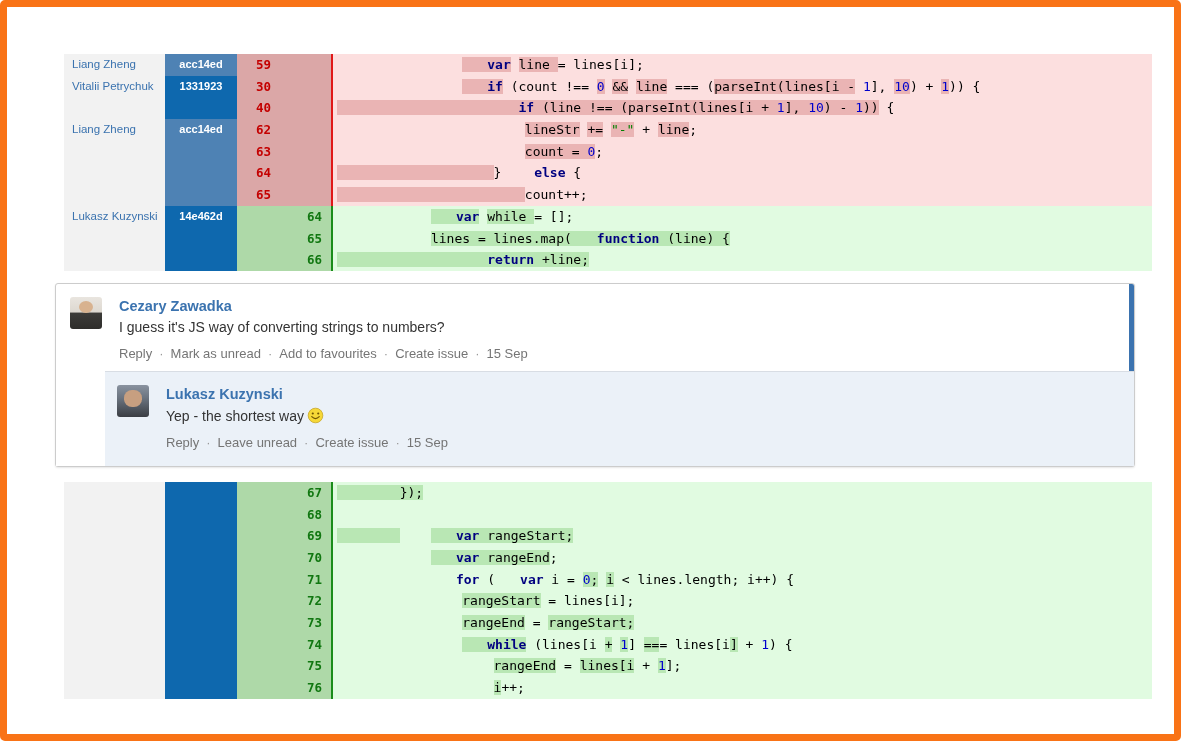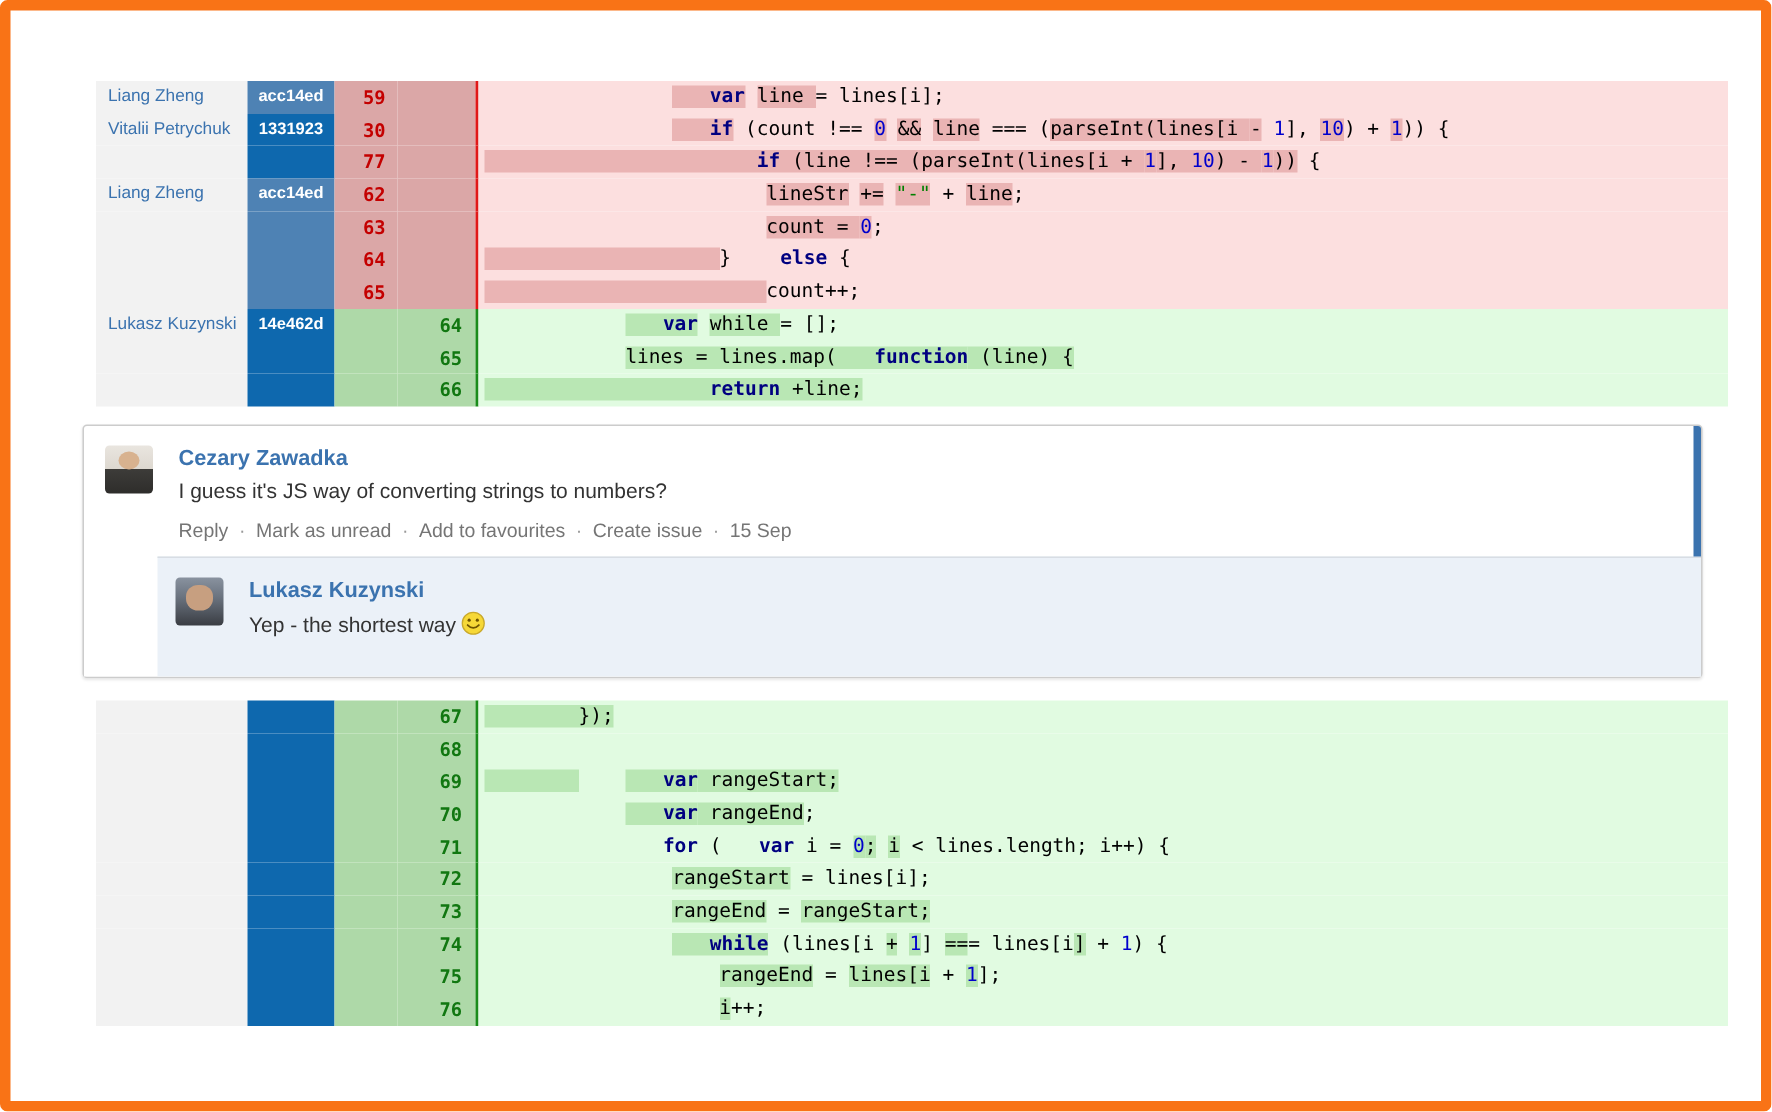--- a/index.html
+++ b/index.html
@@ -7,21 +7,21 @@
   .frame { position:relative; width:1181px; height:741px; background:#fff; border:7px solid #f97316; border-radius:5px; overflow:hidden; }
 
   
   .diff-block { margin-left:57px; width:1088px; }
   #block-top { margin-top:47px; }
   #block-bottom { margin-top:15px; }
 
   .diff-row { display:flex; height:21.7px; line-height:21.7px; }
   .author-cell { width:101px; background:var(--author-col-bg,#f2f2f2); padding-left:8px; overflow:hidden; white-space:nowrap; font-size:11.5px; }
   .author-link { color:var(--link-blue,#3b73af); cursor:pointer; }
-  .hash-cell { width:58px; text-align:center; color:#fff; font-weight:bold; font-size:11px; overflow:hidden; }
+  .hash-cell { width:72px; text-align:center; color:#fff; font-weight:bold; font-size:11px; overflow:hidden; }
   .hash-light { background:var(--hash-light,#4e82b4); }
   .hash-dark  { background:var(--hash-dark,#0e68ae); }
   .num-cell { font-family:"DejaVu Sans Mono", monospace; font-size:12.5px; font-weight:bold; text-align:right; }
   .old-num { width:42px; padding-right:8px; }
   .new-num { width:52px; padding-right:9px; }
   .divider { width:2px; }
   .code-cell { flex:1; font-family:"DejaVu Sans Mono", monospace; font-size:13px; white-space:pre; color:#000; padding-left:4px; overflow:hidden; }
 
   .removed .num-cell { background:var(--removed-gutter-bg,#dba7a7); color:var(--removed-num,#c40000); }
   .removed .divider  { background:var(--removed-divider,#e01818); }
@@ -75,21 +75,21 @@
         <div class="author-cell"><span class="author-link">Vitalii Petrychuk</span></div>
         <div class="hash-cell hash-dark">1331923</div>
         <div class="num-cell old-num">30</div>
         <div class="num-cell new-num"></div>
         <div class="divider"></div>
         <div class="code-cell"><span class="tk-p">                </span><span class="tk-k hl">if</span><span class="tk-p"> (count !== </span><span class="tk-n hl">0</span><span class="tk-p"> </span><span class="tk-p hl">&amp;&amp;</span><span class="tk-p"> </span><span class="tk-p hl">line</span><span class="tk-p"> === (</span><span class="tk-p hl">parseInt(lines[i </span><span class="tk-p hl">-</span><span class="tk-p"> </span><span class="tk-n">1</span><span class="tk-p">], </span><span class="tk-n hl">10</span><span class="tk-p">) + </span><span class="tk-n hl">1</span><span class="tk-p">)) {</span></div>
       </div>
       <div class="diff-row removed">
         <div class="author-cell"></div>
         <div class="hash-cell hash-dark"></div>
-        <div class="num-cell old-num">77</div>
+        <div class="num-cell old-num">40</div>
         <div class="num-cell new-num"></div>
         <div class="divider"></div>
         <div class="code-cell"><span class="tk-p hl">                    </span><span class="tk-k hl">if</span><span class="tk-p hl"> (line !== (parseInt(lines[i + </span><span class="tk-n hl">1</span><span class="tk-p hl">], </span><span class="tk-n hl">10</span><span class="tk-p hl">) - </span><span class="tk-n hl">1</span><span class="tk-p hl">))</span><span class="tk-p"> {</span></div>
       </div>
       <div class="diff-row removed">
         <div class="author-cell"><span class="author-link">Liang Zheng</span></div>
         <div class="hash-cell hash-light">acc14ed</div>
         <div class="num-cell old-num">62</div>
         <div class="num-cell new-num"></div>
         <div class="divider"></div>
@@ -159,20 +159,21 @@
       <div class="comment-reply">
         <div class="avatar avatar-2"></div>
         <div class="c-content">
           <div class="c-author">Lukasz Kuzynski</div>
           <div class="c-body"><span>Yep - the shortest way</span><svg class="smiley" width="17" height="17" viewBox="0 0 20 20">
                 <circle cx="10" cy="10" r="8.6" fill="#f6d837" stroke="#c9a92c" stroke-width="1"></circle>
                 <circle cx="6.8" cy="7.6" r="1.25" fill="#6f5400"></circle>
                 <circle cx="13.2" cy="7.6" r="1.25" fill="#6f5400"></circle>
                 <path d="M5.6 11.4 Q10 15.8 14.4 11.4" stroke="#6f5400" stroke-width="1.4" fill="none" stroke-linecap="round"></path>
               </svg></div>
+          <div class="c-actions" id="actions-reply"><span class="action-link">Reply</span><span class="action-sep">·</span><span class="action-link">Leave unread</span><span class="action-sep">·</span><span class="action-link">Create issue</span><span class="action-sep">·</span><span class="action-date">15 Sep</span></div>
         </div>
       </div>
     </div>
   </div>
 
   <div class="diff-block" id="block-bottom">
       <div class="diff-row added">
         <div class="author-cell"></div>
         <div class="hash-cell hash-dark"></div>
         <div class="num-cell old-num"></div>

